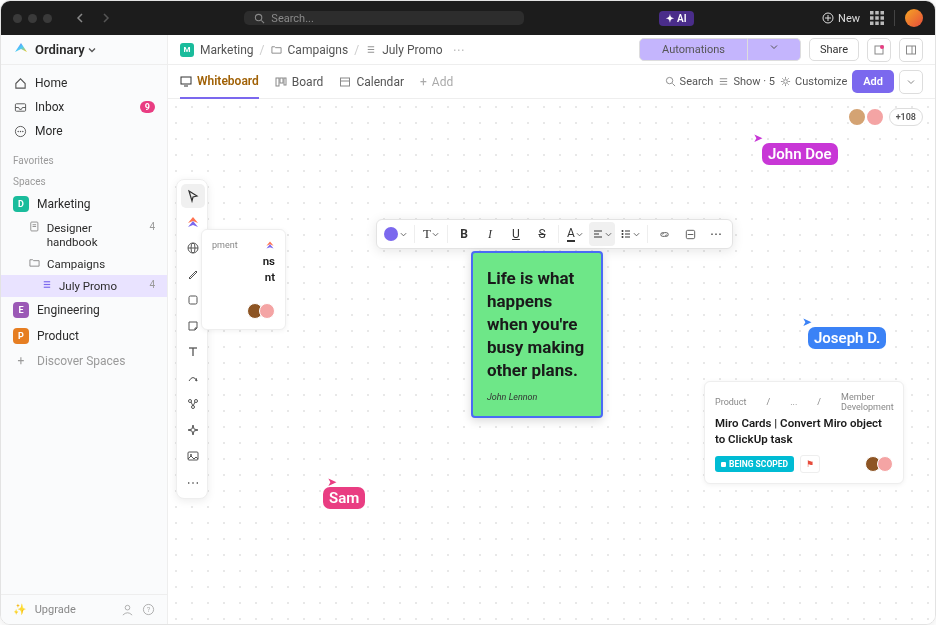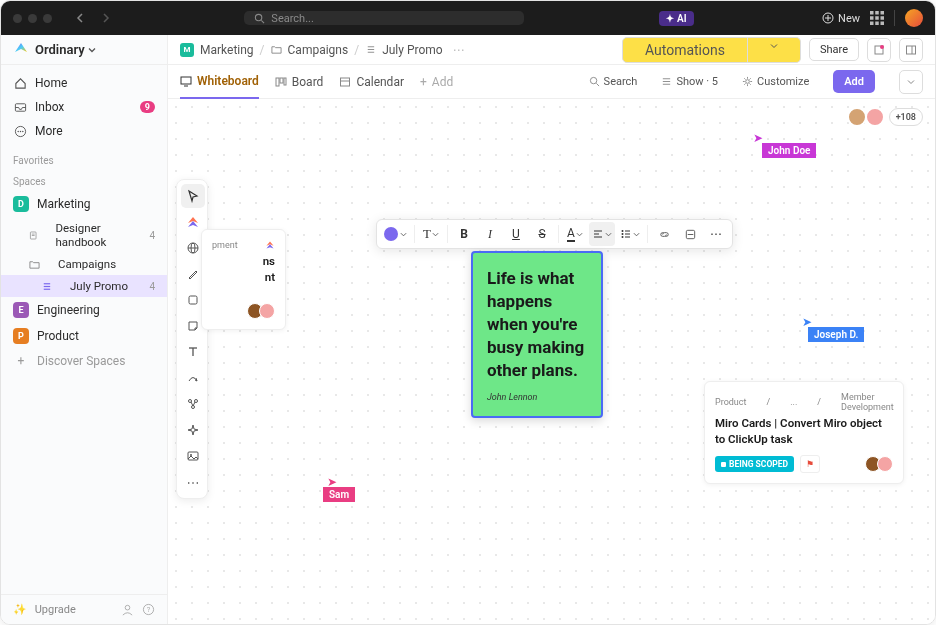--- a/index.html
+++ b/index.html
@@ -20,39 +20,39 @@
 .ws-head { height: 30px; display: flex; align-items: center; gap: 6px; padding: 0 12px; border-bottom: 1px solid #eee; font-weight: 600; }
 .ws-logo { width: 16px; height: 16px; position: relative; }
 .ws-name { display: flex; align-items: center; gap: 3px; font-size: 13px; }
 .nav-list { padding: 6px 0; }
 .nav-item { display: flex; align-items: center; gap: 8px; padding: 5px 12px; cursor: pointer; }
 .nav-icon { width: 14px; height: 14px; display: flex; align-items: center; justify-content: center; color: #555; }
 .badge-red { margin-left: auto; background: #e93d82; color: #fff; font-size: 9px; font-weight: 700; padding: 1px 5px; border-radius: 8px; }
 .sec-title { padding: 6px 12px 4px; font-size: 10px; color: #9a9a9a; }
 .space-item { display: flex; align-items: center; gap: 8px; padding: 5px 12px; cursor: pointer; }
 .space-ico { width: 16px; height: 16px; border-radius: 4px; display: flex; align-items: center; justify-content: center; color: #fff; font-size: 9px; font-weight: 700; }
-.sub-item { display: flex; align-items: center; gap: 18px; padding: 4px 12px 4px 28px; cursor: pointer; font-size: 11.5px; }
+.sub-item { display: flex; gap: 7px; padding: 4px 12px 4px 28px; cursor: pointer; font-size: 11.5px; }
 .sub-item.active { background: #e9e3ff; }
 .sub-count { margin-left: auto; color: #9a9a9a; font-size: 10px; }
 .sidebar-foot { margin-top: auto; display: flex; align-items: center; gap: 8px; padding: 8px 12px; border-top: 1px solid #eee; color: #888; font-size: 11px; }
 .content { flex: 1; display: flex; flex-direction: column; position: relative; }
 .crumb-bar { height: 30px; border-bottom: 1px solid #eee; display: flex; align-items: center; padding: 0 12px; font-size: 12px; gap: 6px; color: #555; }
 .crumb-ico { width: 14px; height: 14px; background: #1abc9c; border-radius: 3px; color: #fff; font-size: 8px; display: flex; align-items: center; justify-content: center; font-weight: 700; }
 .crumb-sep { color: #ccc; }
 .crumb-right { margin-left: auto; display: flex; gap: 8px; align-items: center; }
 .btn-outline { border: 1px solid #ddd; background: #fff; padding: 4px 10px; border-radius: 5px; font-size: 11px; color: #333; cursor: pointer; display: flex; align-items: center; gap: 4px; }
 .btn-split { display:flex; }
-.btn-split .seg { border: 1px solid #ddd; padding: 4px 22px; font-size: 14px; background: #fde047; }
+.btn-split .seg { border: 1px solid #ddd; padding: 4px 22px; font-size: 11px; background: #c4b5fd; }
 .btn-split .seg:first-child { border-radius: 5px 0 0 5px; }
 .btn-split .seg:last-child { border-radius: 0 5px 5px 0; border-left: 0; }
 .icon-btn-sq { width: 24px; height: 24px; border: 1px solid #ddd; border-radius: 5px; display: flex; align-items: center; justify-content: center; font-size: 11px; color: #555; }
 .views-bar { height: 34px; border-bottom: 1px solid #eee; display: flex; align-items: center; padding: 0 12px; gap: 16px; font-size: 12px; color: #555; }
 .view-tab { display: flex; align-items: center; gap: 5px; height: 34px; cursor: pointer; }
 .view-tab.active { color: #a16207; font-weight: 600; border-bottom: 2px solid #7b68ee; }
-.views-right { margin-left: auto; display: flex; gap: 24px; align-items: center; font-size: 11px; color: #555; }
+.views-right { margin-left: auto; display: flex; gap: 5px; align-items: center; font-size: 11px; color: #555; }
 .btn-primary { background: #7b68ee; color: #fff; padding: 5px 11px; border-radius: 5px; font-size: 11px; font-weight: 600; cursor: pointer; }
 .canvas { flex: 1; position: relative; background: #fff; background-image: radial-gradient(#e8e8e8 1px, transparent 1px); background-size: 16px 16px; overflow: hidden; }
 .avatar-stack { position: absolute; top: 8px; right: 12px; display: flex; align-items: center; gap: 4px; }
 .av { width: 20px; height: 20px; border-radius: 50%; border: 2px solid #fff; margin-left: -6px; }
 .av1 { background: #d4a373; }
 .av2 { background: #f4a4a4; }
 .av-more { background: #fff; border: 1px solid #ddd; border-radius: 10px; font-size: 9px; padding: 3px 6px; color: #555; font-weight:600; }
 .tool-rail { position: absolute; left: 8px; top: 80px; width: 32px; background: #fff; border: 1px solid #eee; border-radius: 8px; box-shadow: 0 2px 8px rgba(0,0,0,0.08); display: flex; flex-direction: column; padding: 4px; gap: 2px; }
 .tool-btn { width: 24px; height: 24px; display: flex; align-items: center; justify-content: center; border-radius: 5px; cursor: pointer; color: #555; font-size: 13px; }
 .tool-btn.active { background: #f0f0f0; }
@@ -65,21 +65,21 @@
 .note-author { font-size: 9px; color: #333; margin-top: 10px; font-style: italic; }
 .task-card { position: absolute; left: 536px; top: 282px; width: 200px; background: #fff; border: 1px solid #eee; border-radius: 6px; padding: 10px; box-shadow: 0 1px 5px rgba(0,0,0,0.06); }
 .tc-crumb { font-size: 9px; color: #888; display: flex; gap: 20px; align-items: center; }
 .tc-title { font-size: 11.5px; font-weight: 600; color: #1a1a1a; margin-top: 4px; line-height: 1.35; }
 .tc-foot { display: flex; align-items: center; margin-top: 8px; gap: 6px; }
 .tc-status { background: #00bcd4; color: #fff; font-size: 8.5px; font-weight: 700; padding: 3px 6px; border-radius: 3px; display: flex; align-items: center; gap: 3px; }
 .tc-flag { border: 1px solid #eee; padding: 3px 5px; border-radius: 3px; font-size: 9px; color: #e74c3c; }
 .tc-avs { margin-left: auto; display: flex; }
 .tc-av { width: 16px; height: 16px; border-radius: 50%; border: 1.5px solid #fff; margin-left: -4px; }
 .partial-card { position: absolute; left: 33px; top: 130px; width: 85px; background: #fff; border: 1px solid #eee; border-radius: 6px; padding: 10px; box-shadow: 0 1px 5px rgba(0,0,0,0.06); }
-.cursor-label { position: absolute; font-size: 10px; color: #fff; padding: 2px 6px; border-radius: 0; font-weight: 600; }
+.cursor-label { position: absolute; font-size: 15px; color: #fff; padding: 2px 6px; border-radius: 7px; font-weight: 600; }
 .cursor-ptr { position: absolute; font-size: 12px; }
 svg { display: block; }
 </style>
 </head>
 <body>
 
 <div class="titlebar">
   <div class="tl-dots">
     <div class="tl-dot"></div>
     <div class="tl-dot"></div>

